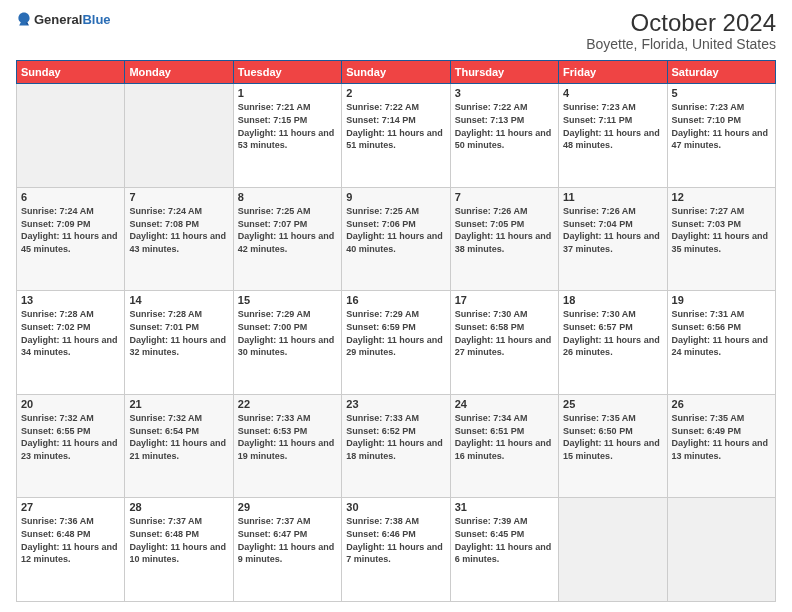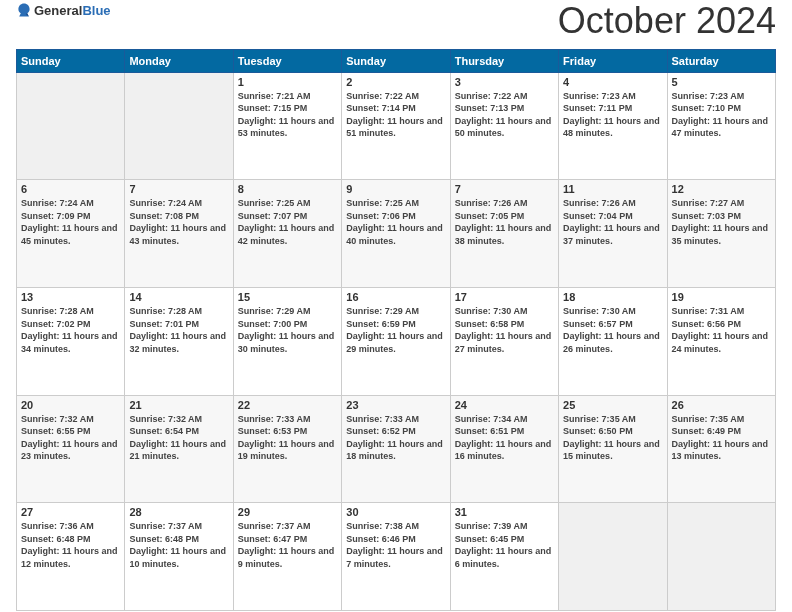--- a/index.html
+++ b/index.html
@@ -6,21 +6,21 @@
     body {
       font-family: Arial, sans-serif;
       background: #fff;
       width: 792px;
       height: 612px;
       overflow: hidden;
     }
     .page {
       width: 792px;
       height: 612px;
-      padding: 1px 16px;
+      padding: 10px 16px;
       display: flex;
       flex-direction: column;
     }
     .header {
       display: flex;
       justify-content: space-between;
       align-items: flex-start;
       margin-bottom: 8px;
     }
     .logo {
@@ -29,38 +29,38 @@
       gap: 2px;
     }
     .logo-icon {
       width: 16px;
       height: 16px;
     }
     .title-block {
       text-align: right;
     }
     .title-block h1 {
-      font-size: 36px;
+      font-size: 24px;
       font-weight: normal;
       color: #333;
       line-height: 1.1;
     }
     .title-block h2 {
       font-size: 14px;
       font-weight: normal;
       color: #555;
     }
     .calendar-table {
       width: 100%;
       border-collapse: collapse;
       flex: 1;
       table-layout: fixed;
     }
     .calendar-table thead tr th {
-      background-color: #0369a1;
+      background-color: #ef4444;
       color: #fff;
       font-size: 11px;
       font-weight: bold;
       padding: 5px 4px;
       text-align: left;
       border: 1px solid #1a5a9a;
     }
     .calendar-table tbody tr td {
       border: 1px solid #ccc;
       vertical-align: top;
@@ -100,20 +100,21 @@
         <path d="M14 14 L16 18 L12 15 Z" fill="#1a4a8a"></path>
       </svg>
       <div>
         <div>
           <span style="font-size:13px;font-weight:bold;color:#333;">General</span><span style="font-size:13px;font-weight:bold;color:#2a6db5;">Blue</span>
         </div>
       </div>
     </div>
     <div class="title-block">
       <h1>October 2024</h1>
+      <h2>Boyette, Florida, United States</h2>
     </div>
   </div>
 
   <table class="calendar-table">
     <thead>
       <tr>
       <th>Sunday</th>
           <th>Monday</th>
           <th>Tuesday</th>
           <th>Sunday</th>

